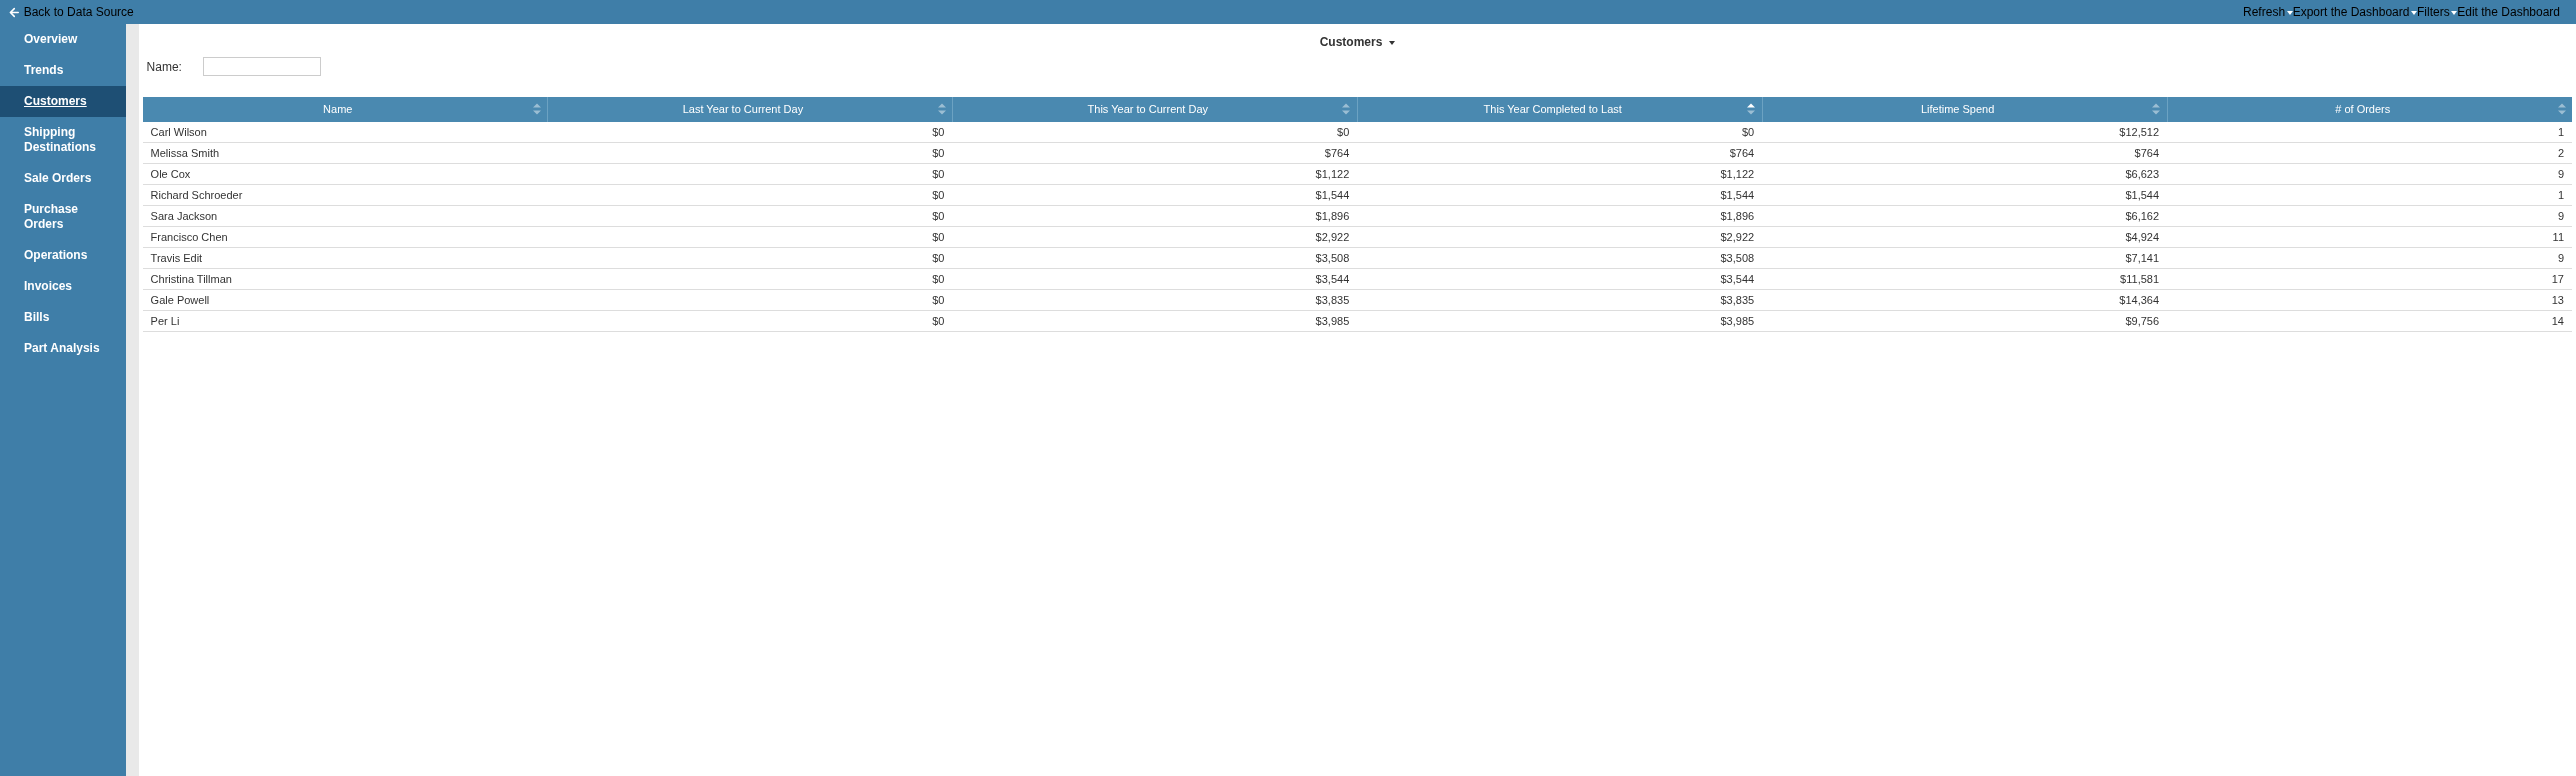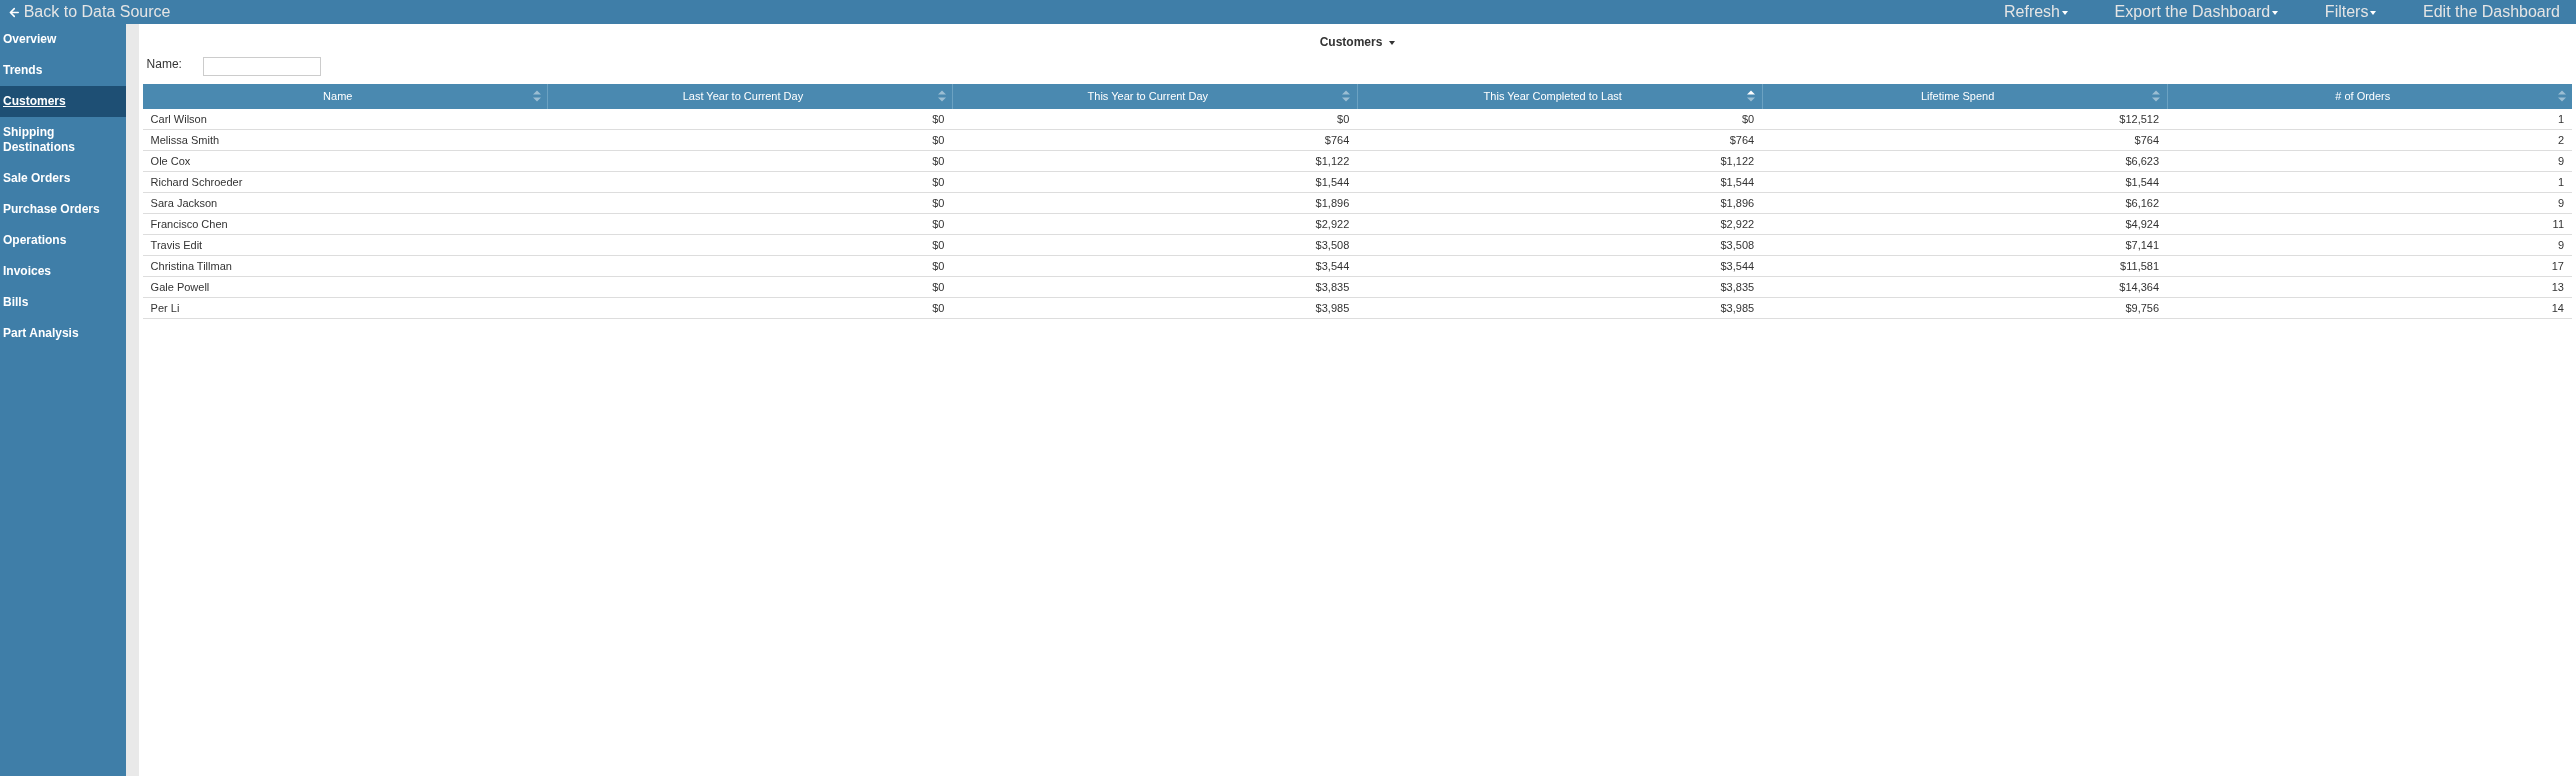--- a/index.html
+++ b/index.html
@@ -3,37 +3,36 @@
 <meta charset="utf-8">
 <style>
   * { box-sizing: border-box; margin: 0; padding: 0; }
   body {
     font-family: "Helvetica Neue", Helvetica, Arial, sans-serif;
     font-size: 11px;
     color: #333;
   }
   .topbar {
     background: #3f7ea8;
-    color: #e5e5e5;
+    color: #000000;
     height: 24px;
     display: flex;
     align-items: center;
     padding: 0 8px;
-    font-size: 16px;
+    font-size: 12px;
   }
   .back-link {
     display: flex;
     align-items: center;
     gap: 4.7px;
     cursor: pointer;
   }
   .top-menu {
     margin-left: auto;
     display: flex;
-    gap: 47px;
     padding-right: 8px;
   }
   .top-menu-item {
     cursor: pointer;
   }
   .caret::after {
     content: "";
     display: inline-block;
     margin-left: 1.6px;
     width: 0; height: 0;
@@ -49,21 +48,21 @@
   }
   .sidebar {
     width: 126px;
     background: #3f7ea8;
     color: #fff;
     font-weight: bold;
     font-size: 12px;
     flex-shrink: 0;
   }
   .sidebar-item {
-    padding: 8px 3px;
+    padding: 8px 24px;
     cursor: pointer;
     line-height: 1.25;
   }
   .sidebar-item.active {
     background: #1e4f74;
     text-decoration: underline;
   }
   .gutter {
     width: 12.6px;
     background: #e9e9e9;
@@ -86,22 +85,23 @@
     content: "";
     display: inline-block;
     margin-left: 3.2px;
     width: 0; height: 0;
     border-left: 3.2px solid transparent;
     border-right: 3.2px solid transparent;
     border-top: 4px solid #333;
     vertical-align: middle;
   }
   .filter-row {
-    padding: 0 8px 8px 8px;
-    display: flex;
+    padding: 0 8px 21px 8px;
+    display: flex;
+    align-items: center;
     gap: 21px;
   }
   .filter-row label { font-size: 12px; }
   .filter-row input {
     height: 19px;
     width: 118px;
     border: 0.8px solid #ccc;
     padding: 1.6px 3.2px;
   }
   table.data {

